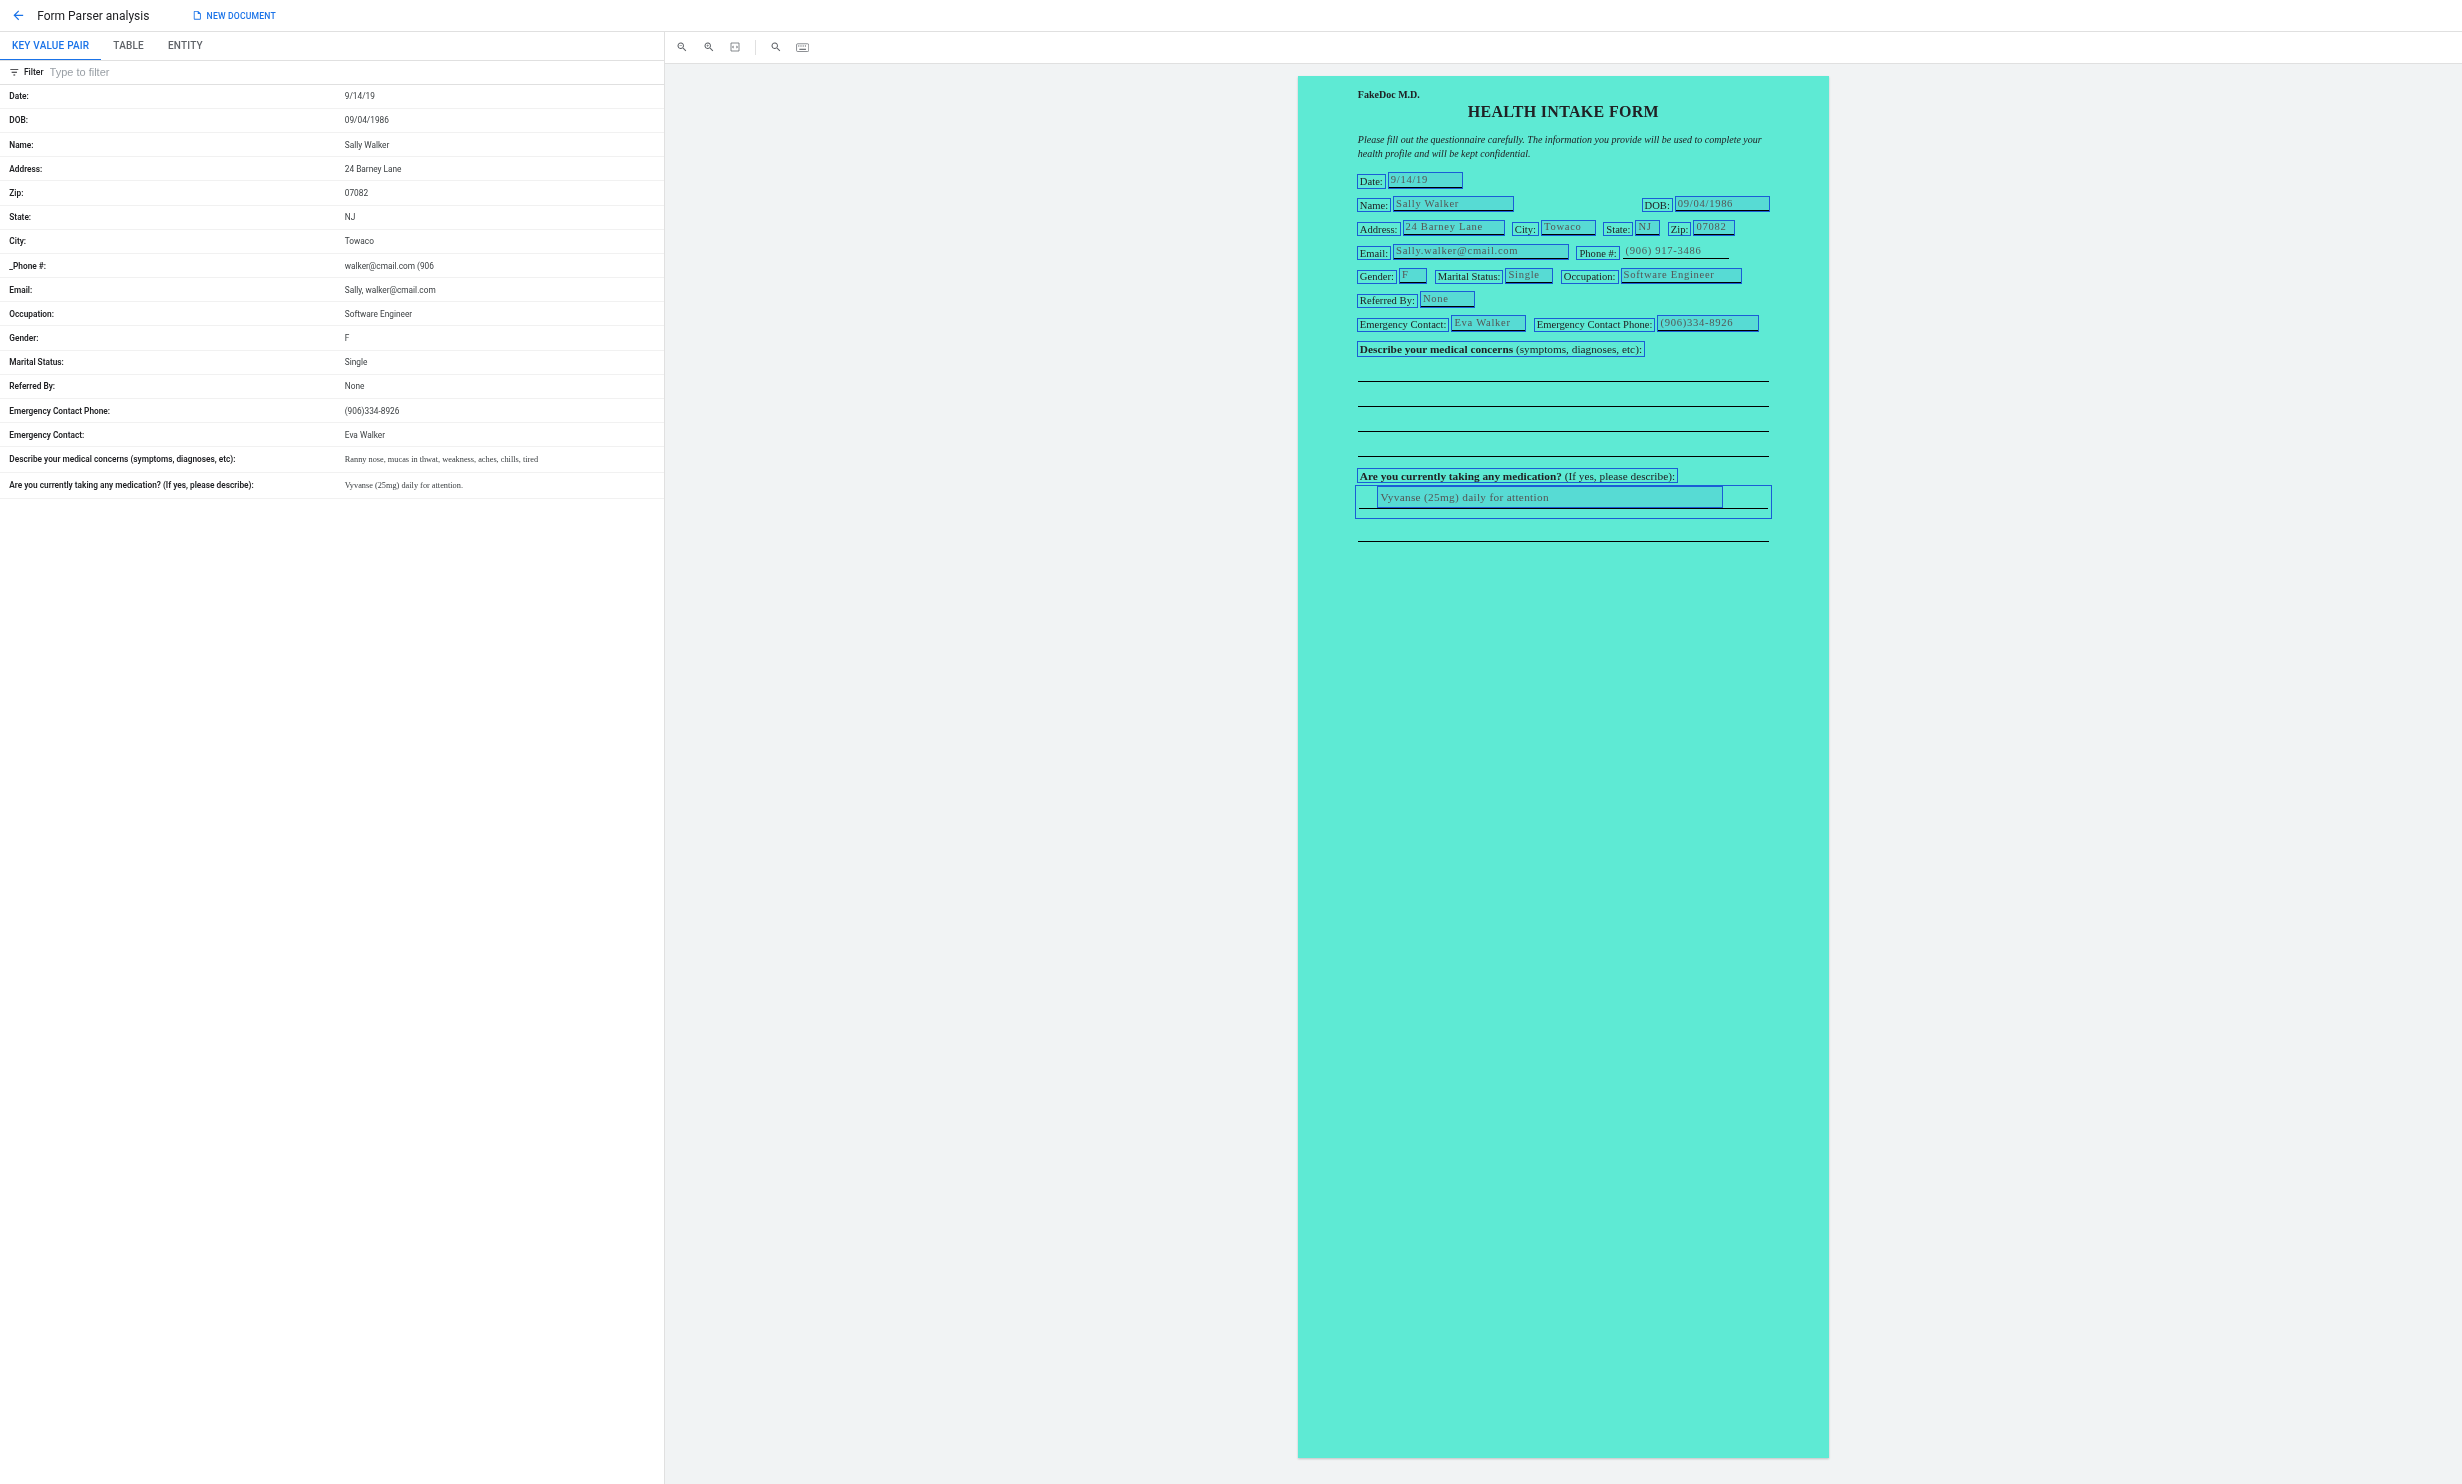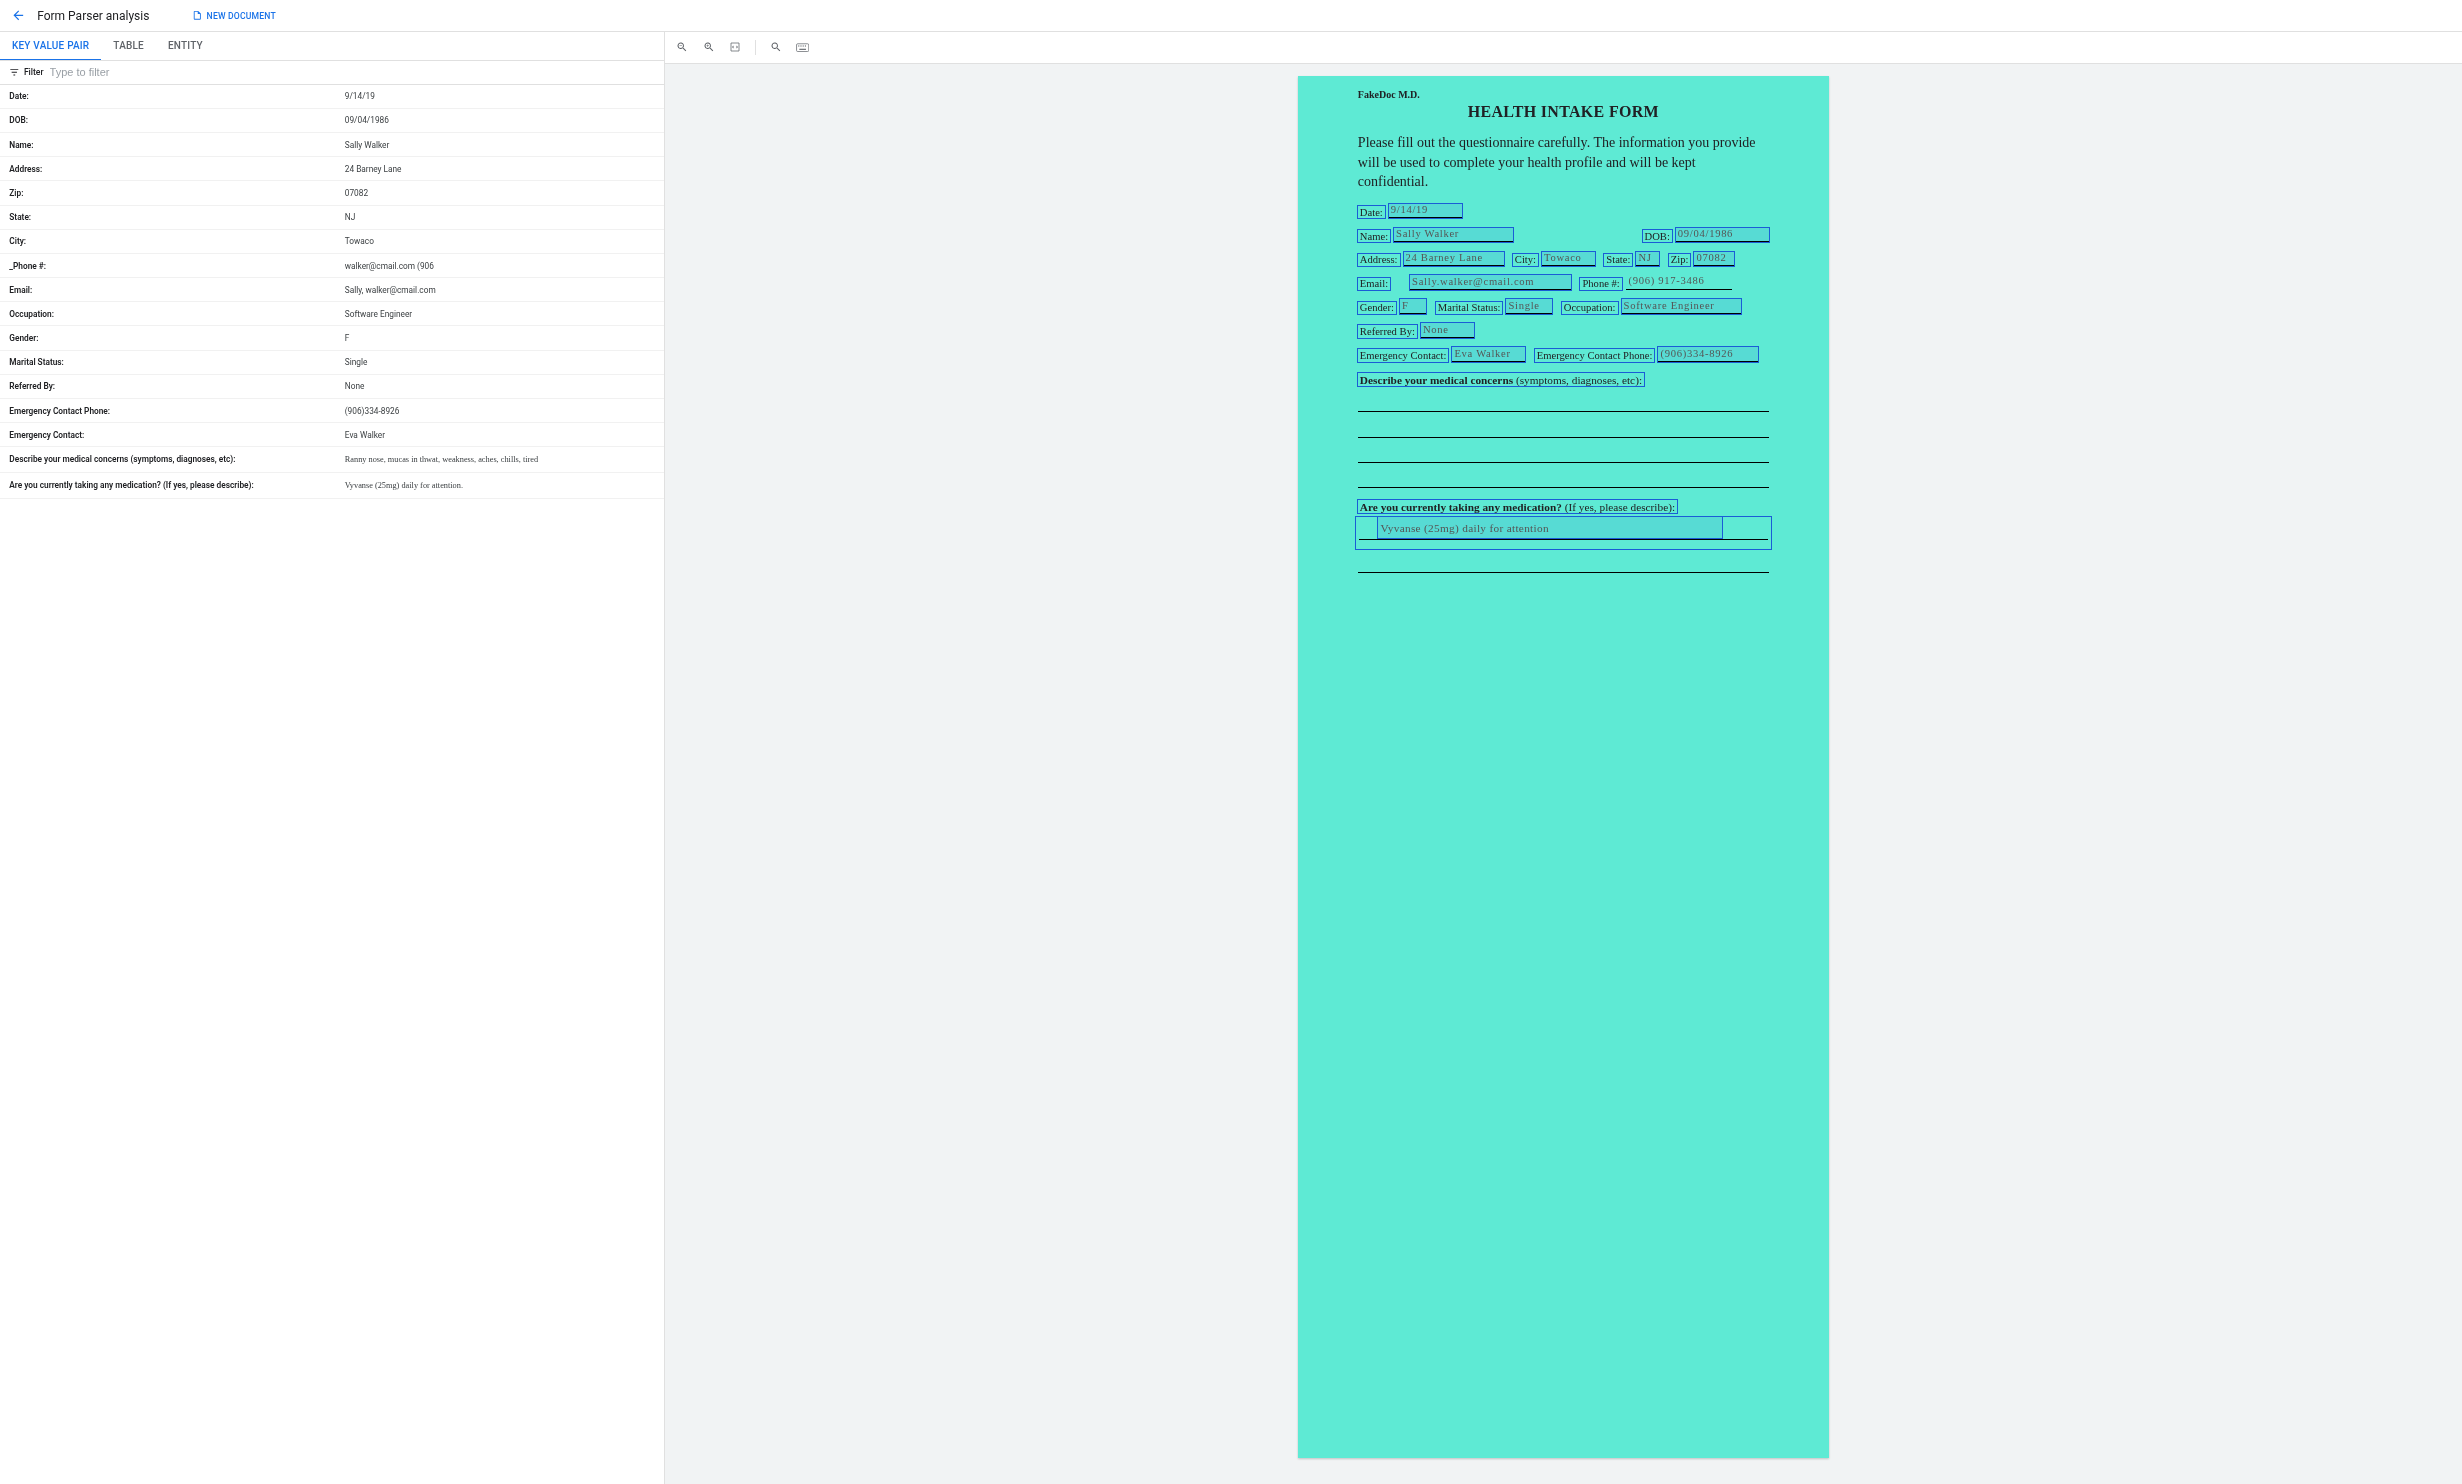--- a/index.html
+++ b/index.html
@@ -49,21 +49,21 @@
 .tool-icon { width:13.3px; height:13.3px; display:flex; align-items:center; justify-content:center; cursor:pointer; color:#5f6368;}
 .tool-sep { width:0.7px; height:14.6px; background:#e0e0e0; }
 .viewer { flex:1; overflow:auto; padding:12px 0 26.5px 0; display:flex; justify-content:center;}
 .page {
   width: 531px; background:#5eead4; box-shadow:0 0.7px 2px rgba(0,0,0,0.2);
   padding:13.3px 60px 26.5px 60px; position:relative;
   font-family: "Times New Roman", serif;
 }
 .doc-office { font-weight:700; font-size:10px; margin-bottom:2.7px;}
 .doc-title { text-align:center; font-weight:700; font-size:16px; letter-spacing:0.3px; margin-bottom:4px;}
-.doc-sub { font-size:14px; line-height:1.4; margin-bottom:12px;margin-top:12px;}
+.doc-sub { font-style:italic; font-size:10px; line-height:1.4; margin-bottom:12px;margin-top:12px;}
 
 .form-row { display:flex; align-items:flex-end; gap:9.3px; margin-bottom:9.3px; flex-wrap:wrap; position:relative;}
 .form-field { display:flex; align-items:flex-end; gap:4px; }
 .form-label { font-size:10.6px; white-space:nowrap; }
 .form-line { border-bottom:1px solid #000; min-height:14.6px; font-family: "Comic Sans MS", cursive; font-size:10.6px; color:#555; padding:0 2.7px 0.7px 2.7px; letter-spacing:0.7px;}
 
 .section-hdr { font-size:11.3px; margin-top:12px; margin-bottom:6.6px; }
 .section-hdr b { font-weight:700; }
 .blank-lines .line { border-bottom:1px solid #000; height:20px; margin-bottom:5.3px;}
 .hand-block { font-family:"Comic Sans MS", cursive; color:#555; font-size:11.3px; position:absolute; line-height:1.6; letter-spacing:0.3px;}
@@ -258,21 +258,21 @@
             </div>
             <div class="form-field">
               <span class="form-label hl-label">Zip:</span>
               <span class="form-line hl-val" style="width:40px;">07082</span>
             </div>
           </div>
 
           <div class="form-row">
             <div class="form-field">
               <span class="form-label hl-label">Email:</span>
-              <span class="form-line hl-val" style="width:161px;margin-left:16px;">Sally.walker@cmail.com</span>
+              <span class="form-line hl-val" style="width:174px;">Sally.walker@cmail.com</span>
             </div>
             <div class="form-field">
               <span class="form-label hl-label">Phone #:</span>
               <span class="form-line" style="width:106px;">(906) 917-3486</span>
             </div>
           </div>
 
           <div class="form-row">
             <div class="form-field">
               <span class="form-label hl-label">Gender:</span>

